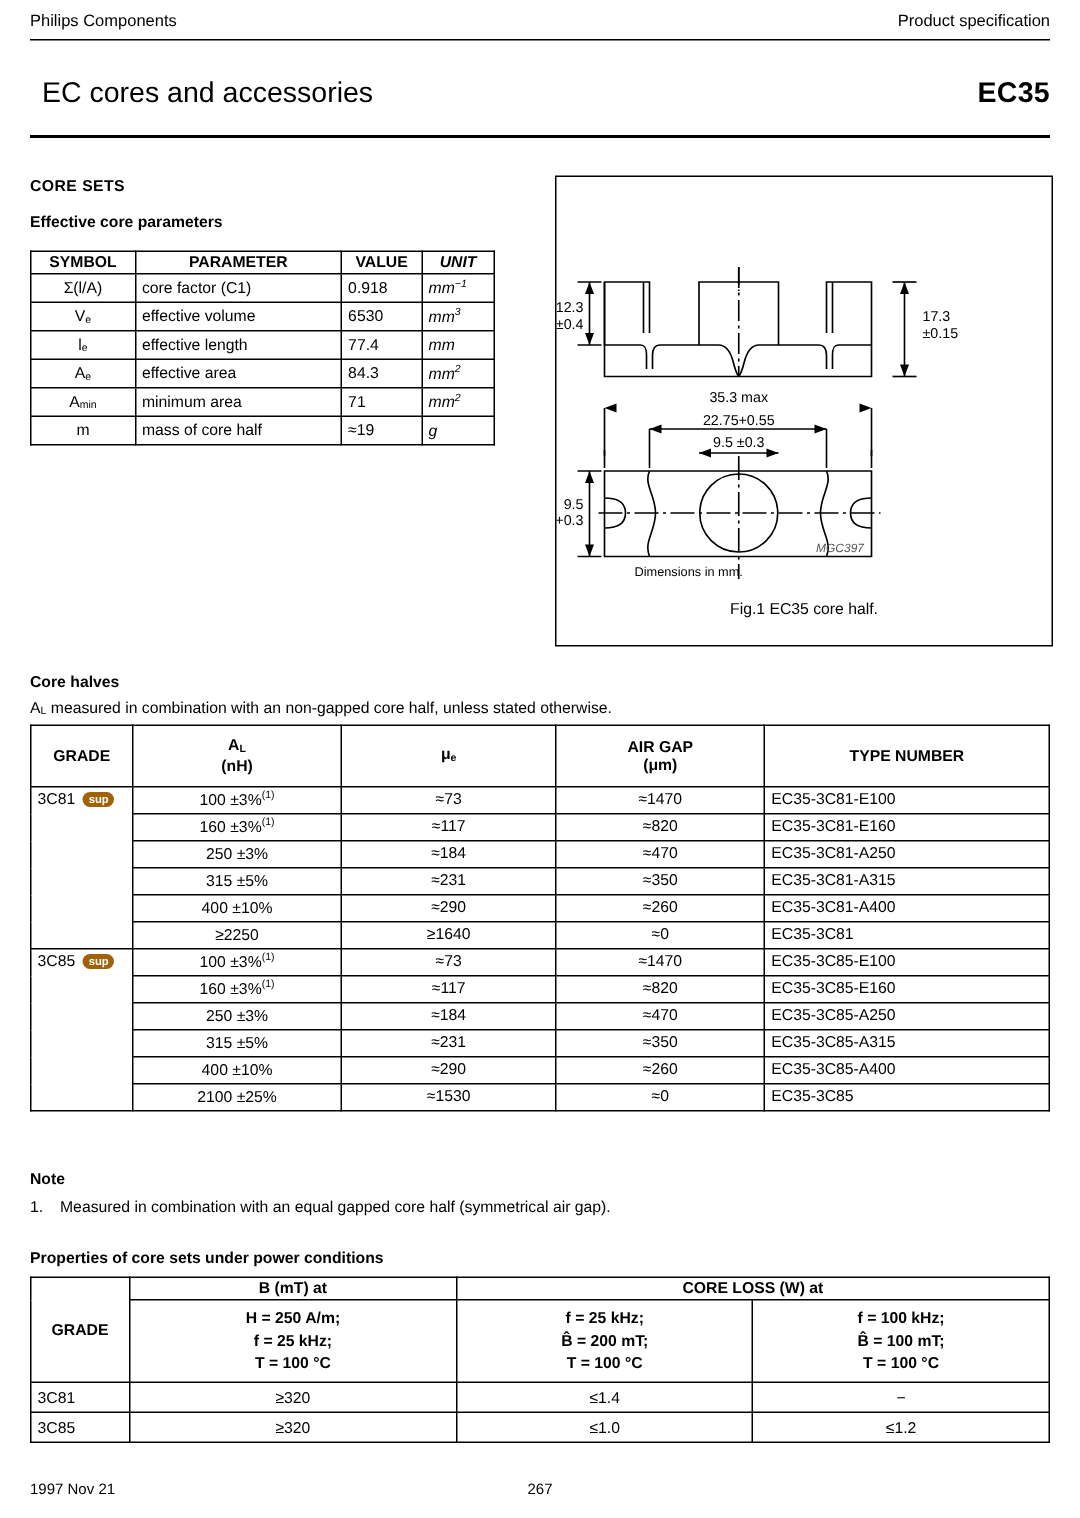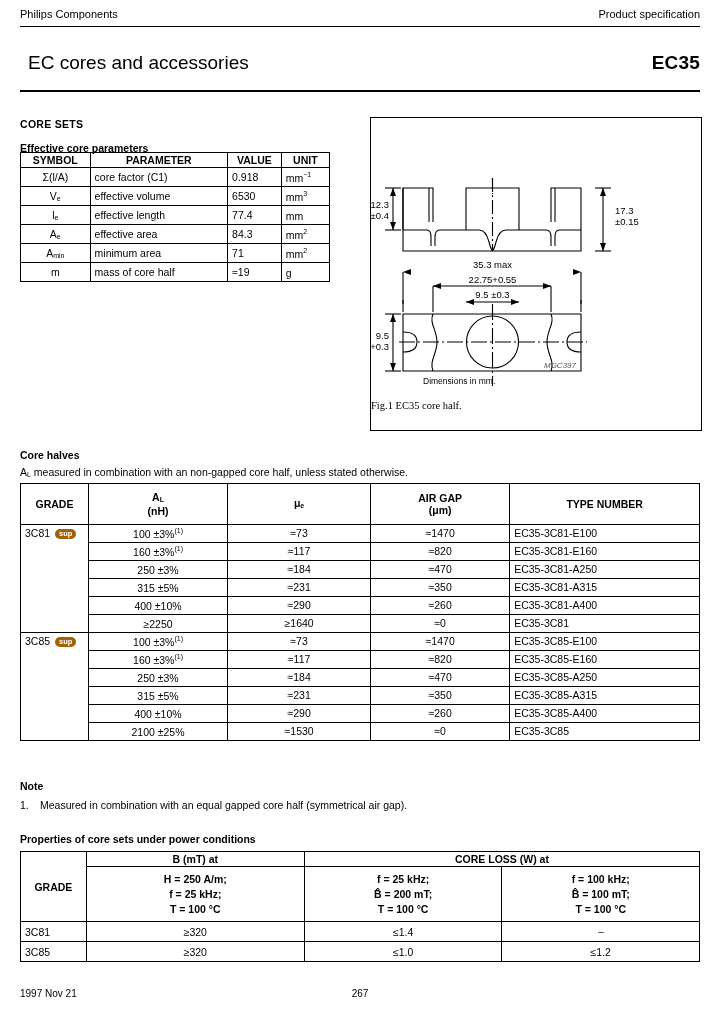--- a/index.html
+++ b/index.html
@@ -86,26 +86,26 @@
     border: 1px solid #000;
     padding: 1px 4px;
     font-weight: normal;
     text-align: left;
     line-height: 1.18;
   }
   table th { font-weight: bold; text-align: center; }
   .c { text-align: center; }
 
   
-  #tbl-params { left: 20px; top: 152px; width: 310px; }
+  #tbl-params { left: 20px; top: 167px; width: 310px; }
   #tbl-params td { height: 16px; }
   #tbl-params .col-sym  { width: 66px; }
   #tbl-params .col-par  { width: 150px; }
   #tbl-params .col-val  { width: 48px; }
-  #tbl-params .col-unit { width: 44px; }
+  #tbl-params .col-unit { width: 44px; font-style: italic; }
 
   
   #tbl-halves { left: 20px; top: 483px; width: 680px; }
   #tbl-halves td { height: 15px; }
   #tbl-halves .col-grade { width: 58px; }
   #tbl-halves .col-al    { width: 128px; }
   #tbl-halves .col-mu    { width: 132px; }
   #tbl-halves .col-gap   { width: 128px; }
   #tbl-halves .col-type  { width: 178px; }
   #tbl-halves thead th   { height: 38px; vertical-align: middle; }
@@ -140,23 +140,22 @@
     left: 370px; top: 117px;
     width: 330px; height: 312px;
     border: 1px solid #000;
     background: #fff;
   }
   #figure-box svg { display: block; }
   .fig-caption {
     position: absolute;
     left: 0; top: 282px;
     width: 330px;
-    text-align: left;
+    text-align: center;
     font-size: 10.5px;
-    font-family: Liberation Serif, serif;
   }
   .fig-dims {
     position: absolute;
     left: 14px; top: 258px;
     font-size: 8.5px;
     padding-left: 38px;
   }
 
   
   .footer {

